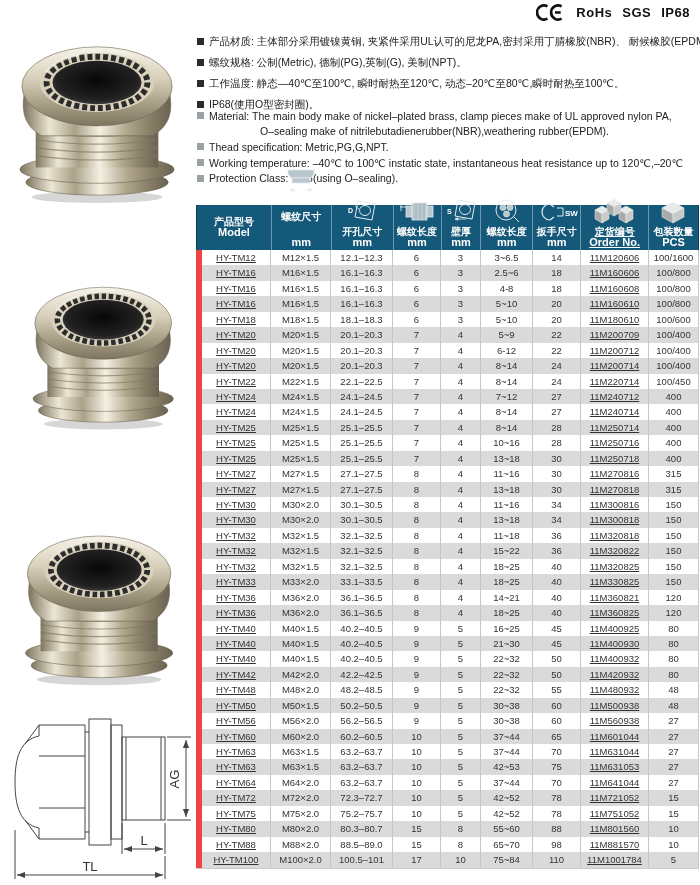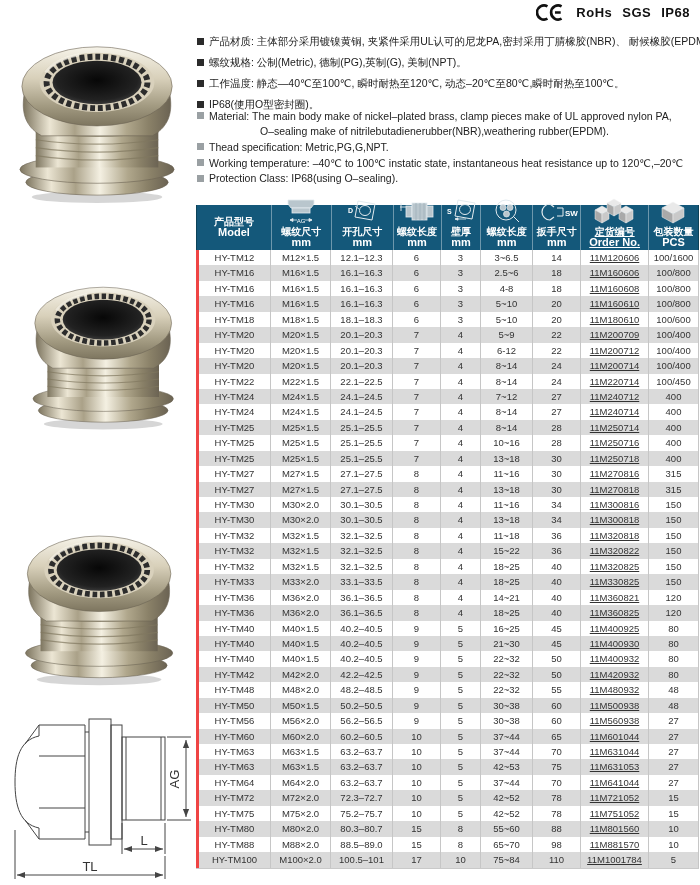--- a/index.html
+++ b/index.html
@@ -31,28 +31,28 @@
   
   .spec-table{position:absolute;left:196px;top:205px;width:503px;}
   .t-head{display:flex;background:#14587a;height:45px;border-left:1px solid #0d4258;box-sizing:border-box;}
   .th{box-sizing:border-box;display:flex;flex-direction:column;align-items:center;justify-content:flex-end;
       padding-bottom:3px;color:#fff;border-right:1px solid rgba(255,255,255,.38);}
   .th:last-child{border-right:1px solid #0d4258;}
   .th .tt{font-size:10px;font-weight:bold;line-height:11px;white-space:nowrap;}
   .th .ts{font-size:11px;font-weight:bold;line-height:10px;white-space:nowrap;}
   .th svg{margin-bottom:2px;flex:0 0 auto;}
   .th-model{justify-content:center;}
-  .c0{width:75px;} .c1{width:60px;} .c2{width:62px;} .c3{width:48px;} .c4{width:40px;}
+  .c0{width:75px;} .c1{width:60px;gap:15px;} .c2{width:62px;} .c3{width:48px;} .c4{width:40px;}
   .c5{width:52px;} .c6{width:48px;} .c7{width:68px;text-decoration:underline;} .c8{width:50px;}
   .t-body{border-bottom:1px solid #c9c9c9;}
   .t-row{display:flex;height:15.45px;background:#fff;}
   .t-body > .t-row:nth-child(even){background:#dadada;}
   .td{box-sizing:border-box;font-size:9.5px;color:#333;text-align:center;line-height:15.45px;
       border-right:1px solid #c6c6c6;white-space:nowrap;overflow:hidden;}
-  .t-row .td:first-child{border-left:3px solid #ef4444;}
+  .t-row .td:first-child{border-left:6px solid #ef4444;text-decoration:underline;}
   .hidden-defs{position:absolute;width:0;height:0;overflow:hidden;}
 </style>
 </head>
 <body>
 
 <div class="page">
 
   <svg class="hidden-defs" aria-hidden="true">
     <defs>
       <linearGradient id="gm-h" x1="0" y1="0" x2="1" y2="0">

